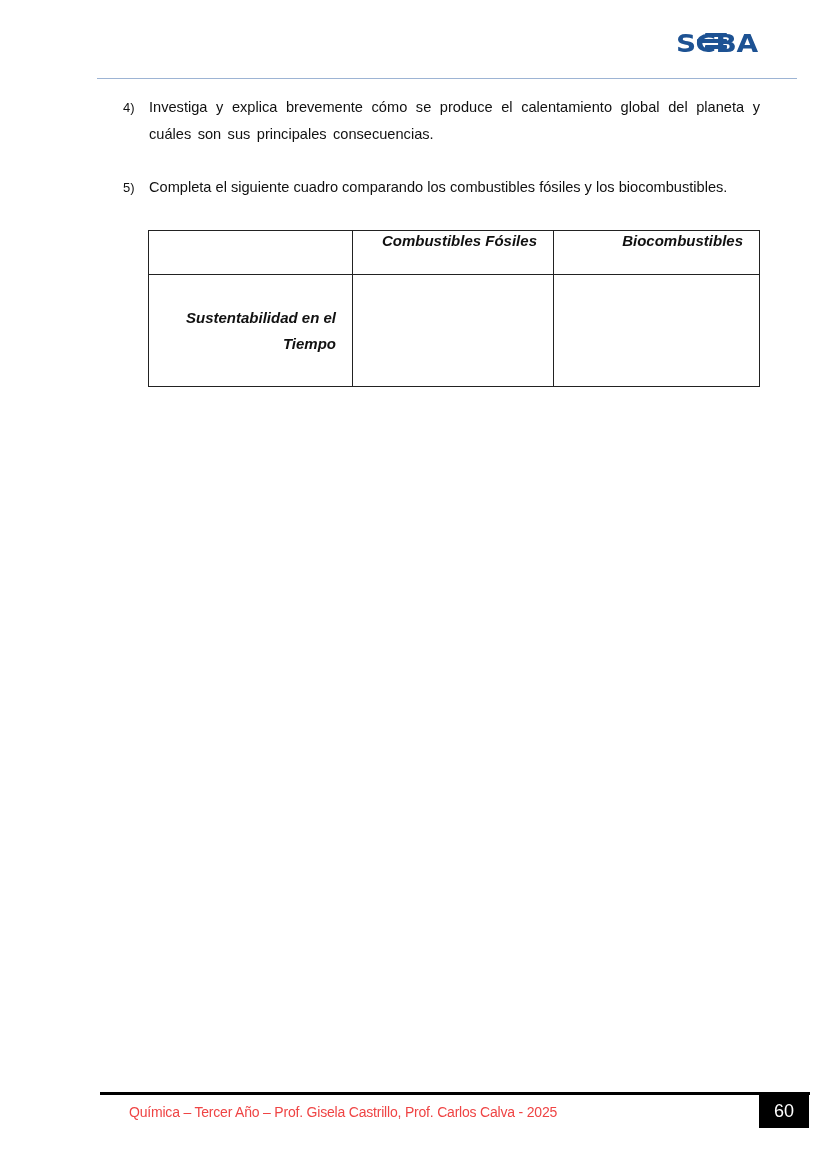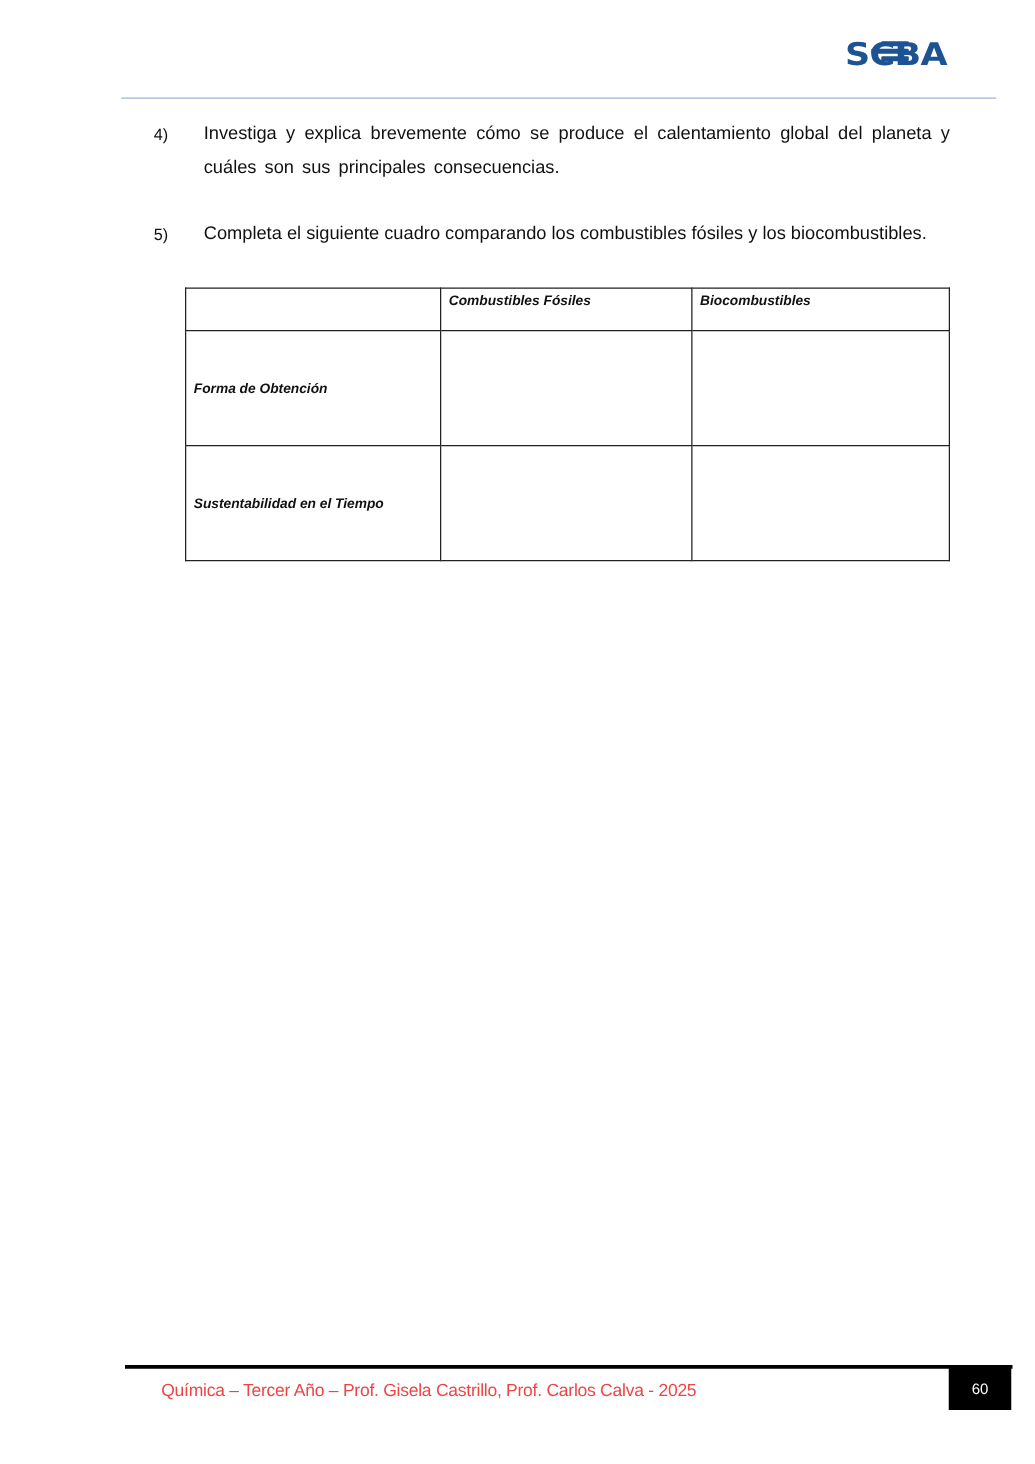--- a/index.html
+++ b/index.html
@@ -67,44 +67,44 @@
       line-height: 27px;
     }
     .question .num {
       position: absolute;
       left: 0;
       top: 0;
       font-size: 13px;
     }
     .question .text {
       display: block;
-      margin-left: 40px;
+      margin-left: 26px;
       text-align: justify;
       text-align-last: left;
     }
     .q4 { top: 94px; }
     .q4 .text { word-spacing: 2.4px; }
     .q5 { top: 174px; }
 
     table.compare {
       position: absolute;
       left: 148px;
       top: 230px;
       width: 612px;
       border-collapse: collapse;
       table-layout: fixed;
     }
     table.compare td, table.compare th {
       border: 1px solid #222222;
-      padding: 6px;
-      text-align: left;
+      padding: 16px;
+      text-align: right;
       vertical-align: middle;
       font-style: italic;
       font-weight: bold;
-      font-size: 11px;
+      font-size: 15px;
       line-height: 26px;
     }
     table.compare th {
       height: 26px;
       vertical-align: top;
       line-height: 18px;
       padding-top: 1px;
     }
     table.compare tr.row td { height: 79px; }
     .col-label { width: 203px; }
@@ -132,21 +132,21 @@
       letter-spacing: -0.2px;
     }
     .page-num {
       position: absolute;
       left: 759px;
       top: 1094px;
       width: 50px;
       height: 34px;
       background: #000000;
       color: #ffffff;
-      font-size: 12px;
+      font-size: 18px;
       line-height: 34px;
       text-align: center;
     }
   </style>
 </head>
 <body>
 
 <div class="logo">
   <div class="logo-bars">
     <span class="b1"></span>
@@ -173,25 +173,20 @@
     <col class="col-fosil">
     <col class="col-bio">
   </colgroup>
   <tbody>
       <tr>
     <th></th>
     <th>Combustibles Fósiles</th>
     <th>Biocombustibles</th>
   </tr>
   <tr class="row">
-    <td><span class="row-label">Forma de Obtención</span></td>
-    <td></td>
-    <td></td>
-  </tr>
-  <tr class="row">
     <td><span class="row-label">Sustentabilidad en el Tiempo</span></td>
     <td></td>
     <td></td>
   </tr>
 </tbody>
   </table>
 
 <div class="footer-rule"></div>
 <div class="footer-text">Química – Tercer Año – Prof. Gisela Castrillo, Prof. Carlos Calva - 2025</div>
 <div class="page-num">60</div>

